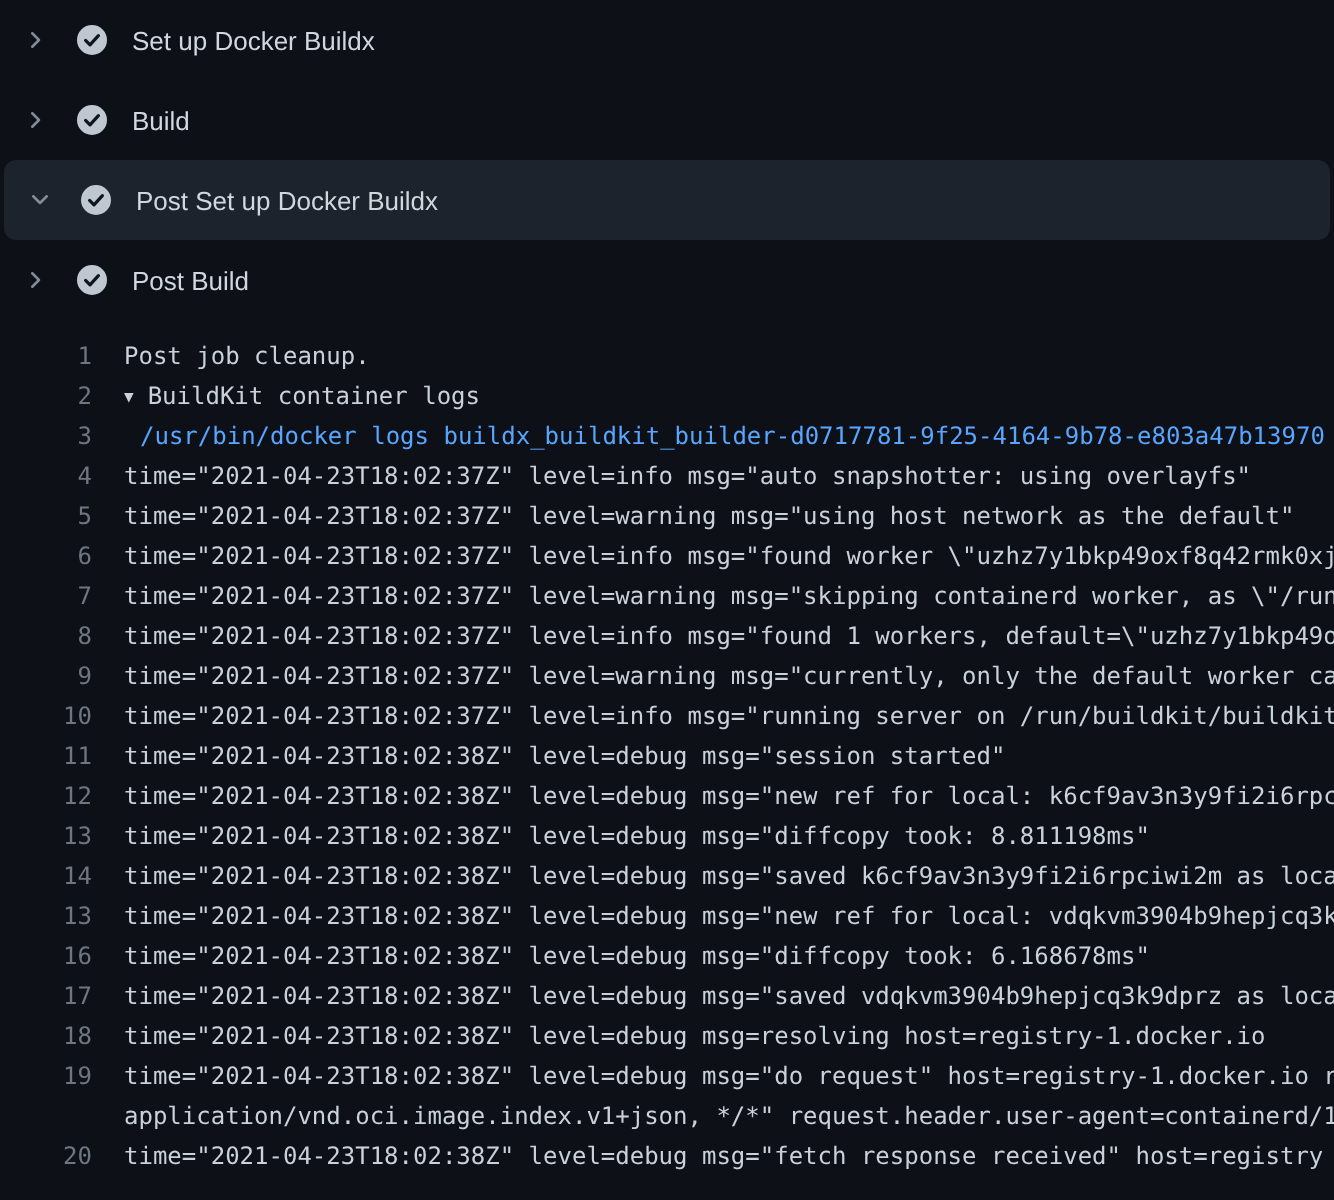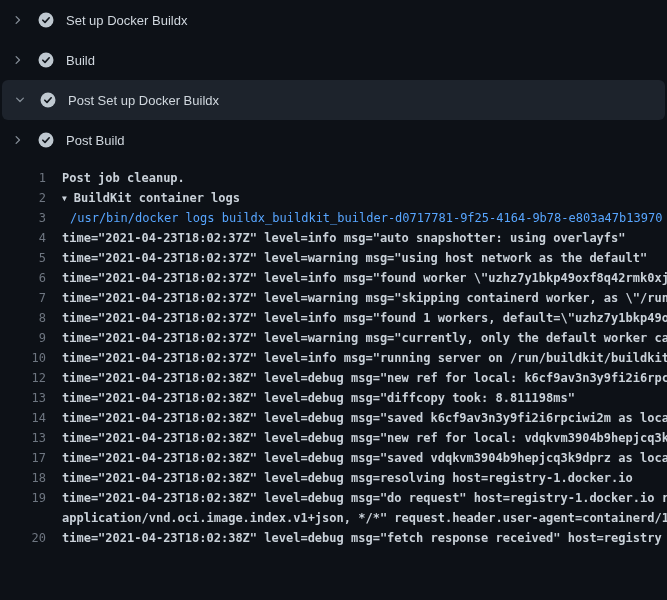--- a/index.html
+++ b/index.html
@@ -29,21 +29,21 @@
          margin-right:12px;flex:none;}
   .check circle{fill:var(--check-circle);}
   .check path{stroke:var(--check-mark);}
   .step-label{white-space:nowrap;text-align:right;}
 
   
   .log{padding-top:8px;font-family:"DejaVu Sans Mono","Liberation Mono",monospace;
        font-size:12px;color:var(--log-text);}
   .log-row{display:flex;height:20px;line-height:20px;overflow:hidden;width:667px;}
   .num{width:46px;flex:none;text-align:right;color:var(--line-number);cursor:pointer;}
-  .txt{margin-left:16px;white-space:pre;overflow:hidden;flex:1;font-weight:bold;}
+  .txt{margin-left:16px;white-space:pre;overflow:hidden;flex:1;}
   .log-row.command .txt{color:var(--command-blue);font-weight:400;padding-left:8px;}
   .log-row.group{cursor:pointer;}
   .caret{display:inline-block;font-size:8px;margin-right:7px;transform:translateY(-1px);}
 </style>
 </head>
 <body>
 
 <div class="steps">
 
   <div class="step">
@@ -144,34 +144,42 @@
       </div>
       <div class="log-row">
         <span class="num">9</span>
         <span class="txt">time="2021-04-23T18:02:37Z" level=warning msg="currently, only the default worker ca</span>
       </div>
       <div class="log-row">
         <span class="num">10</span>
         <span class="txt">time="2021-04-23T18:02:37Z" level=info msg="running server on /run/buildkit/buildkit</span>
       </div>
       <div class="log-row">
+        <span class="num">11</span>
+        <span class="txt">time="2021-04-23T18:02:38Z" level=debug msg="session started"</span>
+      </div>
+      <div class="log-row">
         <span class="num">12</span>
         <span class="txt">time="2021-04-23T18:02:38Z" level=debug msg="new ref for local: k6cf9av3n3y9fi2i6rpc</span>
       </div>
       <div class="log-row">
         <span class="num">13</span>
         <span class="txt">time="2021-04-23T18:02:38Z" level=debug msg="diffcopy took: 8.811198ms"</span>
       </div>
       <div class="log-row">
         <span class="num">14</span>
         <span class="txt">time="2021-04-23T18:02:38Z" level=debug msg="saved k6cf9av3n3y9fi2i6rpciwi2m as loca</span>
       </div>
       <div class="log-row">
         <span class="num">13</span>
         <span class="txt">time="2021-04-23T18:02:38Z" level=debug msg="new ref for local: vdqkvm3904b9hepjcq3k</span>
+      </div>
+      <div class="log-row">
+        <span class="num">16</span>
+        <span class="txt">time="2021-04-23T18:02:38Z" level=debug msg="diffcopy took: 6.168678ms"</span>
       </div>
       <div class="log-row">
         <span class="num">17</span>
         <span class="txt">time="2021-04-23T18:02:38Z" level=debug msg="saved vdqkvm3904b9hepjcq3k9dprz as loca</span>
       </div>
       <div class="log-row">
         <span class="num">18</span>
         <span class="txt">time="2021-04-23T18:02:38Z" level=debug msg=resolving host=registry-1.docker.io</span>
       </div>
       <div class="log-row">

